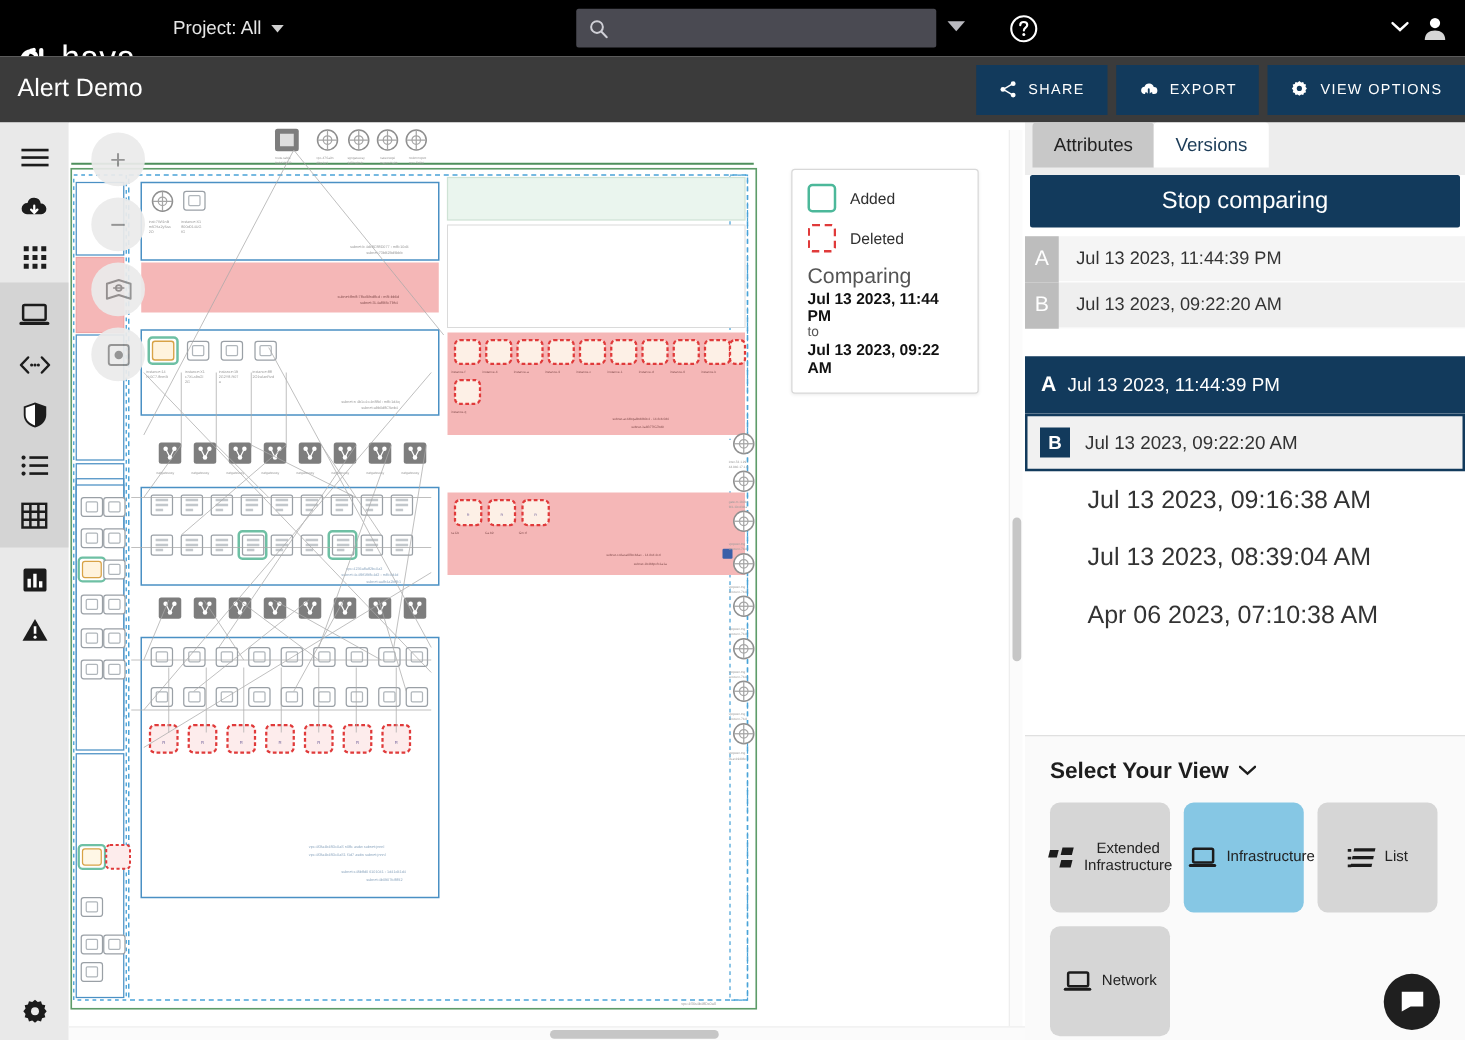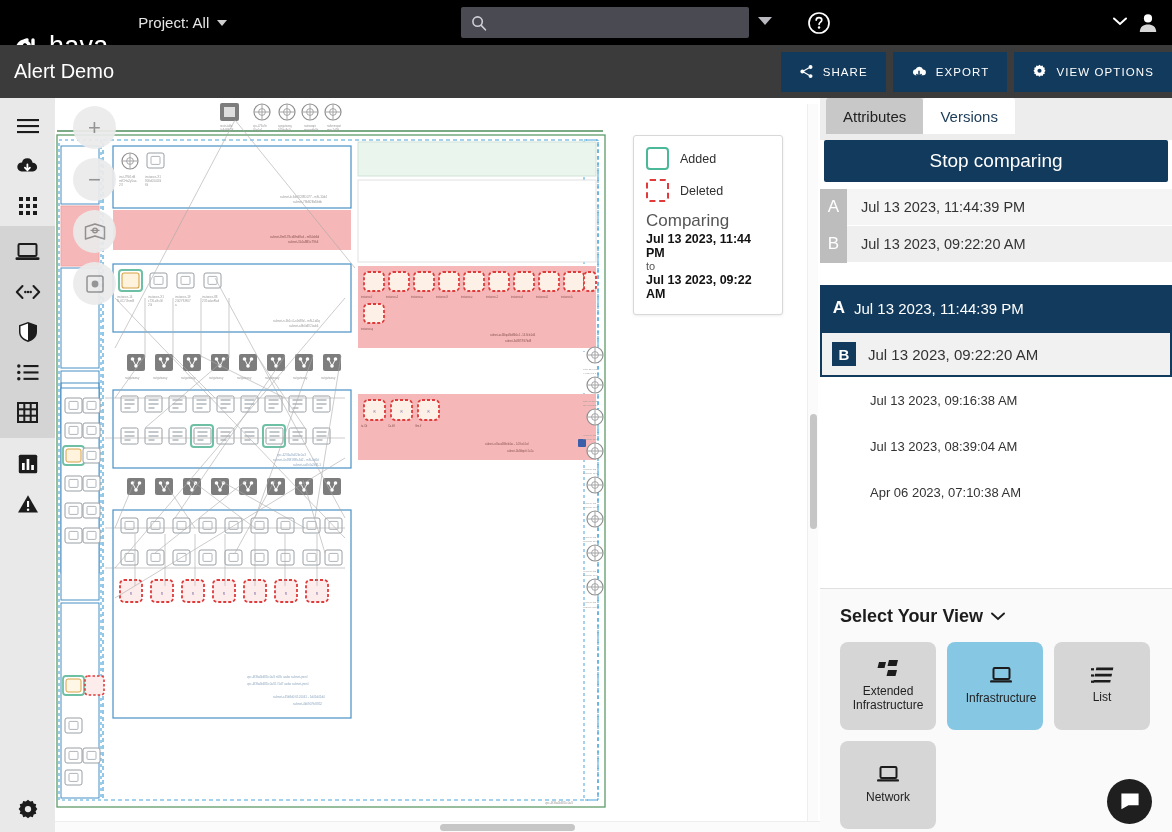--- a/index.html
+++ b/index.html
@@ -121,28 +121,28 @@
   .ab-date { font-size: 14.5px; color: #333; margin-left: 14px; }
 
   .vlist { margin-top: 22px; }
   .vrow { height: 46px; display: flex; align-items: center; padding-left: 4px; cursor: pointer; }
   .vrow.selA { background: #123a5c; }
   .vrow.selA .v-chip { background: transparent; color: #fff; font-weight: 700; width: 30px; justify-content: center; display: flex; font-size: 17px; }
   .vrow.selA .v-date { color: #fff; font-size: 15px; }
   .vrow.selB { background: #f1f1f1; border: 2px solid #123a5c; height: 46px; }
   .vrow.selB .v-chip { width: 24px; height: 24px; background: #123a5c; color: #fff; display: flex; align-items: center; justify-content: center; font-size: 15px; font-weight: 700; margin-left: 6px; }
   .vrow.selB .v-date { color: #333; font-size: 15px; margin-left: 12px; }
-  .vrow.plain .v-date { color: #333; font-size: 13px; margin-left: 46px; }
+  .vrow.plain .v-date { color: #333; font-size: 20px; margin-left: 46px; }
 
   .view-sec { background: #fafafa; border-top: 1px solid #e0e0e0; height: 250px; padding: 17px 0 0 20px; position: relative; }
   .view-title { font-size: 18px; font-weight: 700; color: #1d1d1d; display: flex; align-items: center; gap: 8px; cursor: pointer; }
   .view-grid { display: flex; flex-wrap: wrap; gap: 11px; margin-top: 15px; width: 310px; }
   .vcard {
     width: 96px; height: 88px; background: #d6d6d6; border-radius: 8px;
-    display: flex; flex-direction: column; align-items: center; justify-content: center;
+    display: flex; flex-direction: row; align-items: center; justify-content: center;
     gap: 7px; cursor: pointer; text-align: center; padding: 0 4px;
   }
   .vcard.sel { background: #86c7e4; padding-left: 16px; }
   .vcard-lab { font-size: 12px; color: #222; line-height: 1.15; }
 
   .chat-bubble {
     position: absolute; right: 20px; bottom: 14px; width: 45px; height: 45px;
     border-radius: 50%; background: #1f1f1f; display: flex; align-items: center; justify-content: center; cursor: pointer;
   }
   svg { display: block; }

